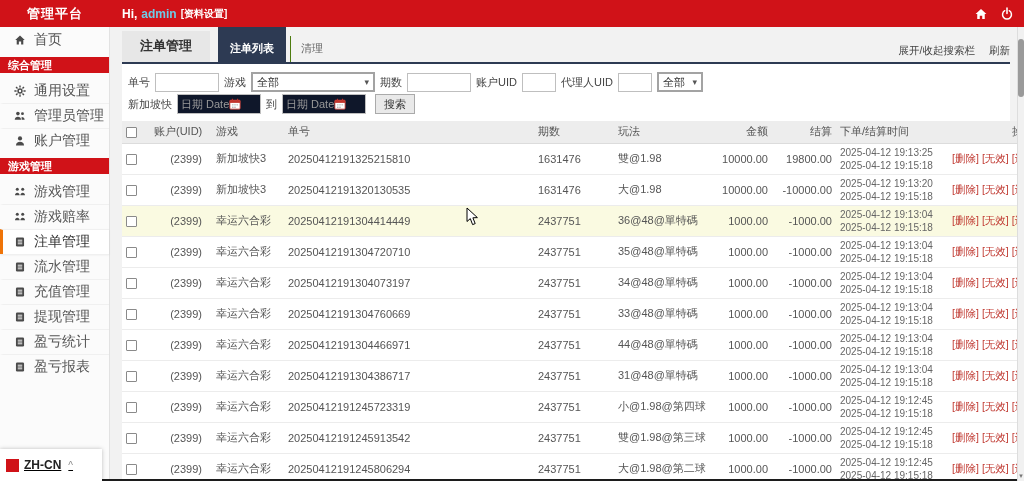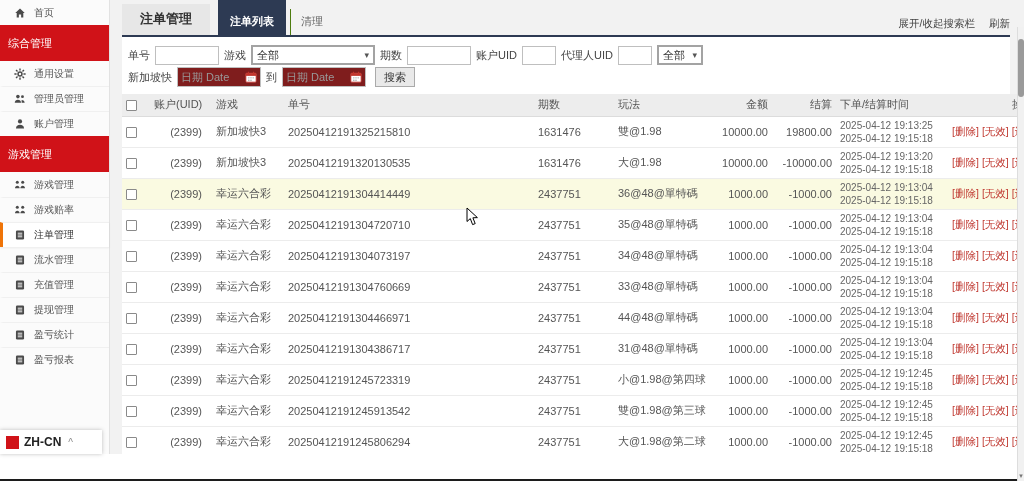--- a/index.html
+++ b/index.html
@@ -13,27 +13,27 @@
   .greeting { margin-left:12px; font-size:12px; font-weight:bold; display:flex; align-items:center; gap:4px; }
   .uname { color:#6ecbe8; }
   .profile { color:#fff; font-size:10px; font-weight:bold; text-decoration:none; cursor:pointer; }
   .hicons { margin-left:auto; margin-right:10px; display:flex; gap:12px; align-items:center; }
   .hicon { width:14px; height:14px; display:inline-flex; cursor:pointer; }
   .hicon svg { width:14px; height:14px; }
 
   
   .layout { display:flex; height:454px; }
   .sidebar { width:110px; background:#fbfbfb; border-right:1px solid #e2e2e2; position:relative; flex:none; }
-  .nav-item { height:25px; display:flex; align-items:center; gap:8px; padding-left:11px; font-size:10px; color:#555; cursor:pointer; border-left:3px solid transparent; }
+  .nav-item { height:25px; display:flex; align-items:center; gap:8px; padding-left:11px; font-size:14px; color:#555; cursor:pointer; border-left:3px solid transparent; }
   .nav-item .nav-icon { width:12px; height:12px; display:inline-flex; }
   .nav-item .nav-icon svg { width:12px; height:12px; }
   .nav-item.active { background:#fff; border-left:3px solid #ef7408; color:#333; box-shadow:0 1px 2px rgba(0,0,0,.08); }
-  .nav-section { height:36px; margin:0 0; background:#d01218; color:#fff; font-size:11px; font-weight:normal; display:flex; align-items:center; padding-left:8px; }
+  .nav-section { height:16px; margin:5px 0; background:#d01218; color:#fff; font-size:11px; font-weight:bold; display:flex; align-items:center; padding-left:8px; }
   .nav-item + .nav-item { border-top:1px solid #f0f0f0; }
-  .langbox { position:absolute; left:0; bottom:0; width:102px; height:24px; background:#fff; box-shadow:0 0 4px rgba(0,0,0,.25); display:flex; align-items:center; gap:5px; padding-left:6px; cursor:pointer; z-index:9; }
+  .langbox { position:absolute; left:0; bottom:0; width:102px; height:32px; background:#fff; box-shadow:0 0 4px rgba(0,0,0,.25); display:flex; align-items:center; gap:5px; padding-left:6px; cursor:pointer; z-index:9;text-decoration:underline; }
   .langsq { width:13px; height:13px; background:#d01218; display:inline-block; }
   .langtxt { font-size:12px; font-weight:bold; color:#222; }
   .langcaret { font-size:10px; color:#888; margin-left:2px; }
 
   
   .content { flex:1; background:#f2f2f2; padding:0 14px 0 12px; overflow:hidden; }
   .tabrow { display:flex; align-items:flex-end; padding-top:8px; border-bottom:2px solid #2d3a53; height:37px; position:relative; }
   .page-tab { background:#e7e7e7; color:#333; font-size:13px; font-weight:bold; padding:6px 18px 7px; cursor:pointer; }
   .tab { font-size:11px; padding:16px 12px 6px; cursor:pointer; margin-left:8px; }
   .tab.active { background:#2d3a53; color:#fff; font-weight:bold; }
@@ -42,21 +42,21 @@
   .toolbar a { font-size:10.5px; color:#444; cursor:pointer; text-decoration:none; }
 
   .filters { background:#fff; padding:7px 6px 6px; }
   .frow { display:flex; align-items:center; gap:5px; height:22px; font-size:11px; color:#444; }
   .frow label { white-space:nowrap; }
   .inp { height:19px; border:1px solid #bfbfbf; background:#fff; font-size:11px; padding:0 3px; color:#333; }
   .w64 { width:64px; } .w34 { width:34px; }
   .sel { height:20px; border:2px solid #a3a3a3; background:#fff; display:inline-flex; align-items:center; justify-content:space-between; font-size:11px; color:#333; padding:0 4px; cursor:pointer; }
   .selw { width:124px; } .sels { width:46px; }
   .caret { color:#555; font-size:9px; margin-left:4px; }
-  .dateinp { width:84px; height:20px; border:1px solid #bfbfbf; background:#7f1d1d; display:inline-flex; align-items:center; justify-content:space-between; padding:0 3px; cursor:pointer; }
+  .dateinp { width:84px; height:20px; border:1px solid #bfbfbf; background:#0f172a; display:inline-flex; align-items:center; justify-content:flex-start; padding:0 3px; cursor:pointer; }
   .dateinp .ph { color:#999; font-size:11px; }
   .dateinp svg { width:12px; height:12px; }
   .btn-search { height:20px; padding:0 8px; font-size:11px; color:#333; background:#e9e9e9; border:1px solid #aaa; cursor:pointer; margin-left:4px; }
 
   
   table.orders { width:100%; border-collapse:collapse; table-layout:fixed; background:#fff; }
   .orders th { background:#ededed; font-weight:normal; font-size:11px; color:#555; text-align:left; height:22px; padding:0 4px; border-bottom:1px solid #dcdcdc; }
   .orders td { font-size:11px; color:#555; height:31px; padding:0 4px; border-bottom:1px solid #ececec; background:#fff; overflow:hidden; white-space:nowrap; }
   .orders tr.hl td { background:#fafae1; }
   .orders .num, .orders th.num { text-align:right; }
@@ -71,20 +71,41 @@
   .vthumb { position:absolute; top:12px; left:0; width:6px; height:58px; background:#9a9a9a; border-radius:3px; cursor:pointer; }
   .varrow { position:absolute; bottom:0; left:0; width:6px; height:10px; color:#777; font-size:7px; line-height:10px; text-align:center; }
   .bottomline { position:absolute; left:0; right:0; bottom:0; height:2px; background:#1c1c1c; z-index:7; }
   .cursor { position:absolute; left:466px; top:207px; z-index:20; pointer-events:none; }
 </style>
 </head>
 <body>
 
 <div class="app">
 
+  <header class="topbar">
+    <div class="brand">管理平台</div>
+    <div class="greeting">
+      <span>Hi,</span>
+      <span class="uname">admin</span>
+      <a class="profile">[资料设置]</a>
+    </div>
+    <div class="hicons">
+      <span class="hicon">
+        <svg viewBox="0 0 16 16">
+            <path fill="#fff" d="M8 2.2 L14.2 8 H12.3 V13.8 H9.4 V9.9 H6.6 V13.8 H3.7 V8 H1.8 Z"></path>
+          </svg>
+      </span>
+      <span class="hicon">
+        <svg viewBox="0 0 16 16">
+            <path d="M5.4 4.2 A5.1 5.1 0 1 0 10.6 4.2" fill="none" stroke="#fff" stroke-width="1.7" stroke-linecap="round"></path>
+            <line x1="8" y1="1.2" x2="8" y2="7.4" stroke="#fff" stroke-width="1.8" stroke-linecap="round"></line>
+          </svg>
+      </span>
+    </div>
+  </header>
 
   <div class="layout">
 
     <aside class="sidebar">
       <nav>
           <div class="nav-item">
             <span class="nav-icon">
               <svg viewBox="0 0 16 16">
                 <path fill="#4a4a4a" d="M8 2 L14.3 8 H12.4 V14 H9.5 V10 H6.5 V14 H3.6 V8 H1.7 Z"></path>
               </svg>

